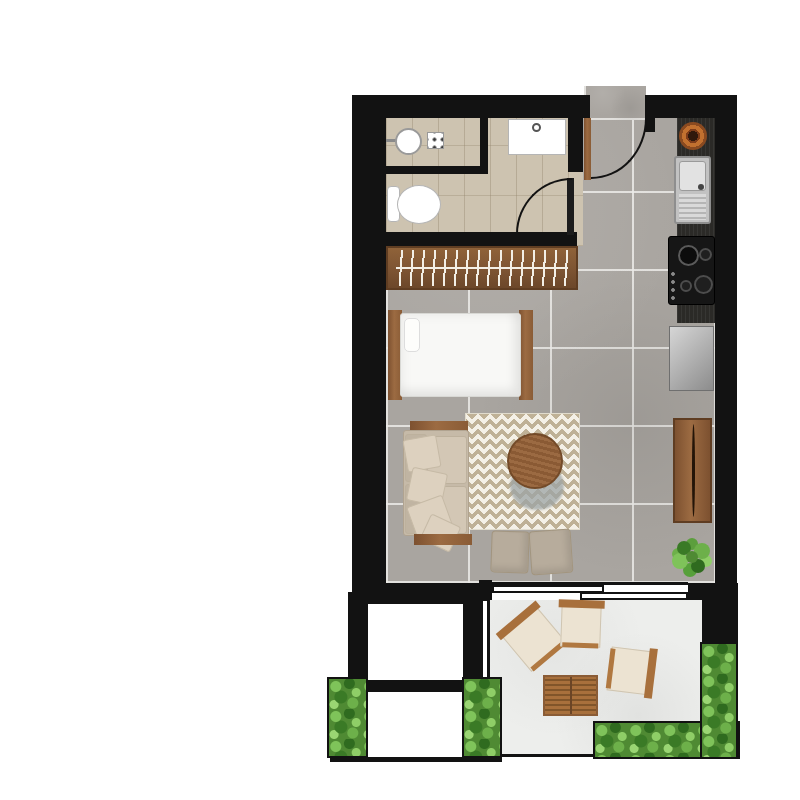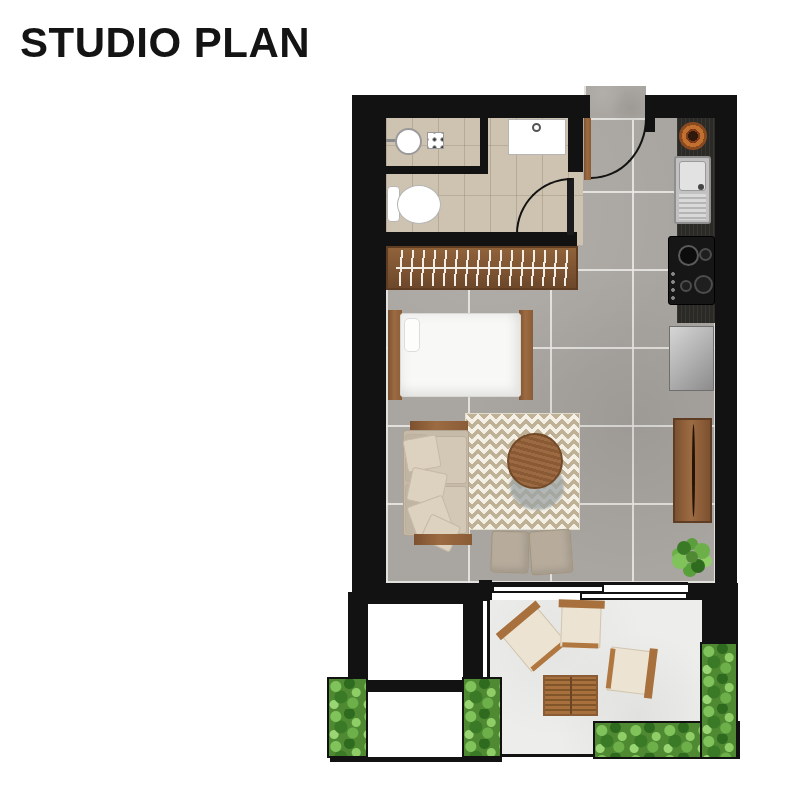--- a/index.html
+++ b/index.html
@@ -103,21 +103,20 @@
   .ochair::after{content:"";position:absolute;left:1px;right:1px;bottom:-2px;height:5px;background:#b07840;}
   .otable{background:repeating-linear-gradient(0deg, var(--owood) 0 3px, #81552a 3px 5px);
     border:2px solid var(--wood);}
   .otable::after{content:"";position:absolute;left:49%;top:0;bottom:0;width:2px;background:#6b4526;}
 </style>
 </head>
 <body>
 
 <div class="page">
 
-  <div class="abs title">STUDIO PLAN</div>
 
   <div class="abs" style="left:0;top:0;width:800px;height:800px;">
 
     <div class="abs floor-main" style="left:386px;top:118px;width:329px;height:465px;"></div>
     <div class="abs floor-main" style="left:584px;top:86px;width:62px;height:34px;"></div>
     <div class="abs floor-bath" style="left:386px;top:118px;width:197px;height:128px;"></div>
 
     <div class="abs" style="left:386px;top:139px;width:14px;height:3px;background:#8a8a8a;"></div>
     <div class="abs fixture round" style="left:395px;top:128px;width:27px;height:27px;border:2px solid #9a9a9a;"></div>
     <div class="abs fixture drain" style="left:427px;top:132px;width:17px;height:17px;border:1px solid #999;"></div>

